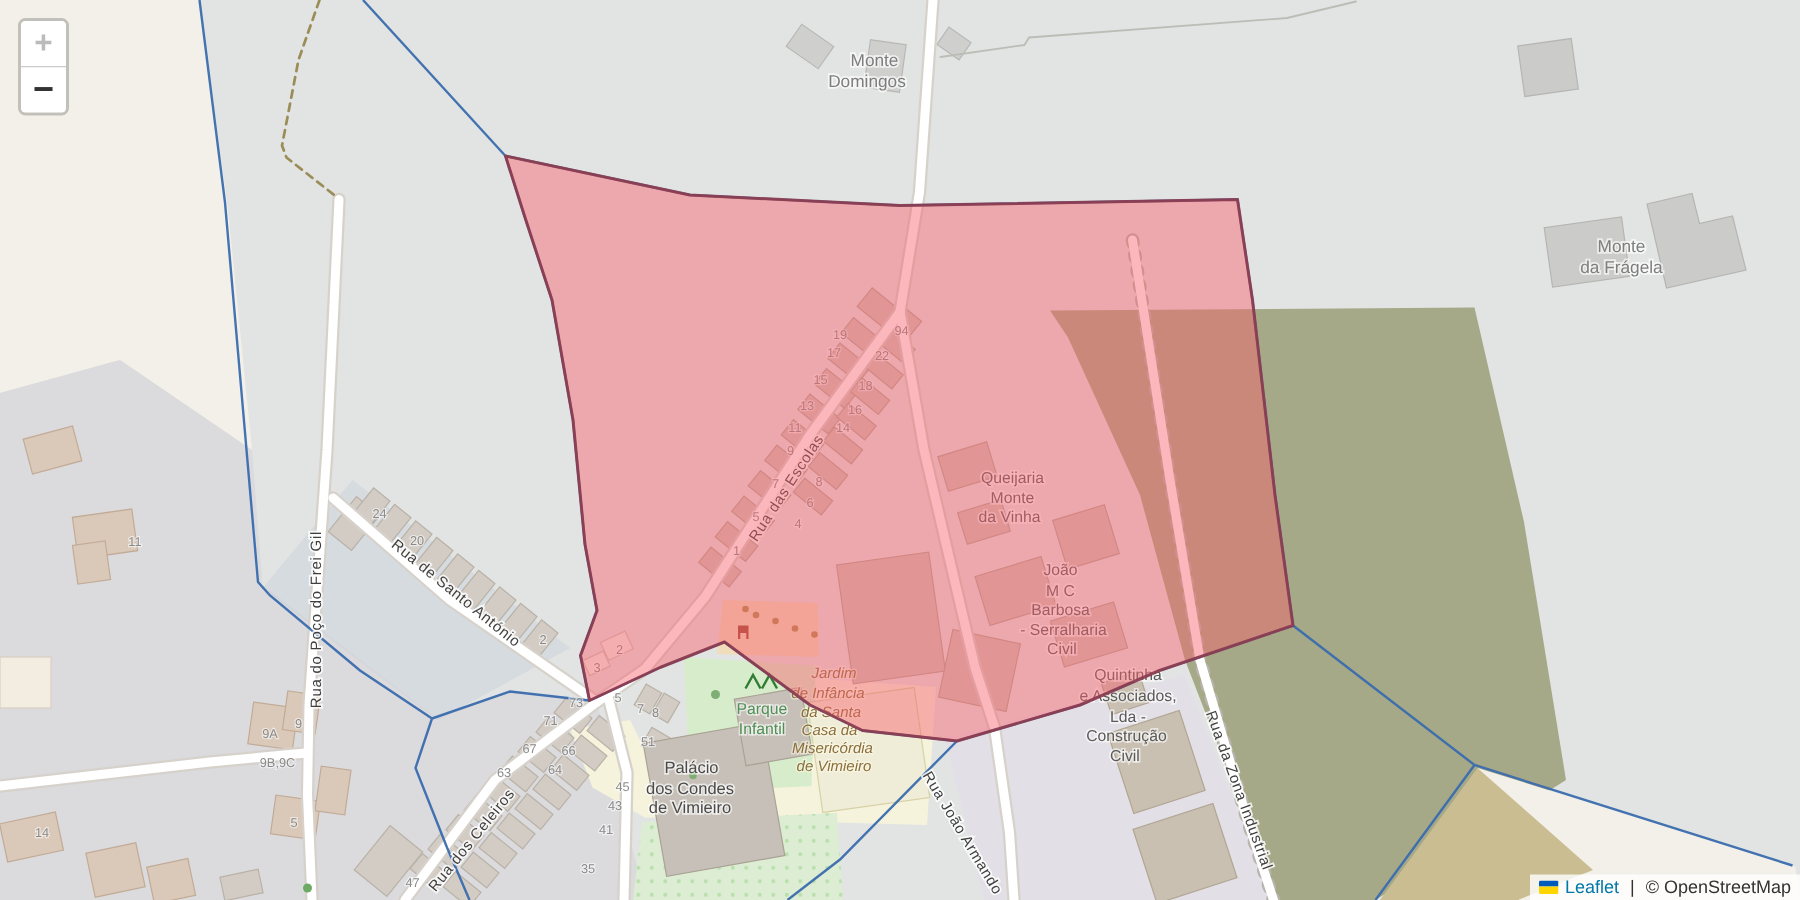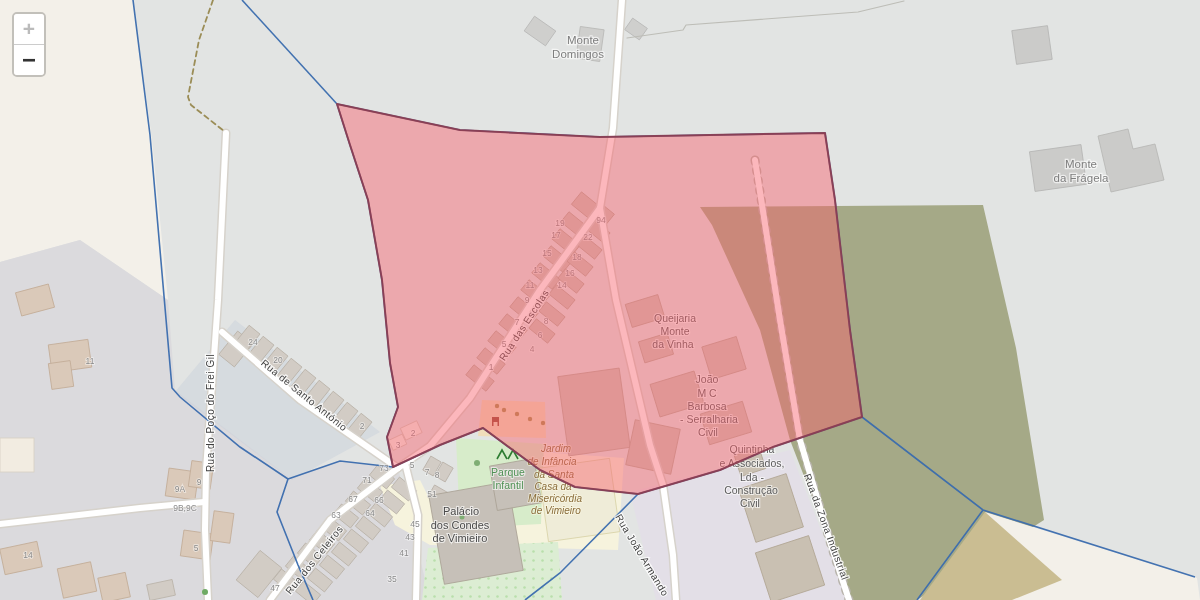--- a/index.html
+++ b/index.html
@@ -332,13 +332,22 @@
   </g>
 
   <polygon points="337,104 460,130 600,137 825,133 835,200 850,330 862,417 773,447 720,470 638,494 575,487 540,470 483,428 440,445 393,467 387,437 398,407 390,363 382,280 368,200 350,145" fill-opacity="0.45" stroke="#8c3b4e" stroke-width="2" stroke-opacity="0.9" stroke-linejoin="round" fill="#f85f6a"></polygon>
 </svg>
 
   <div class="zoomctl">
     <div class="btn plus">+</div>
     <div class="btn minus">−</div>
   </div>
 
+  <div class="attrib">
+    <span class="flag">
+        <span class="b"></span>
+        <span class="y"></span>
+      </span>
+    <a href="#">Leaflet</a>
+    <span style="white-space:pre;"> | </span>
+    <span>© OpenStreetMap</span>
+  </div>
 </div>
 
 </body></html>

